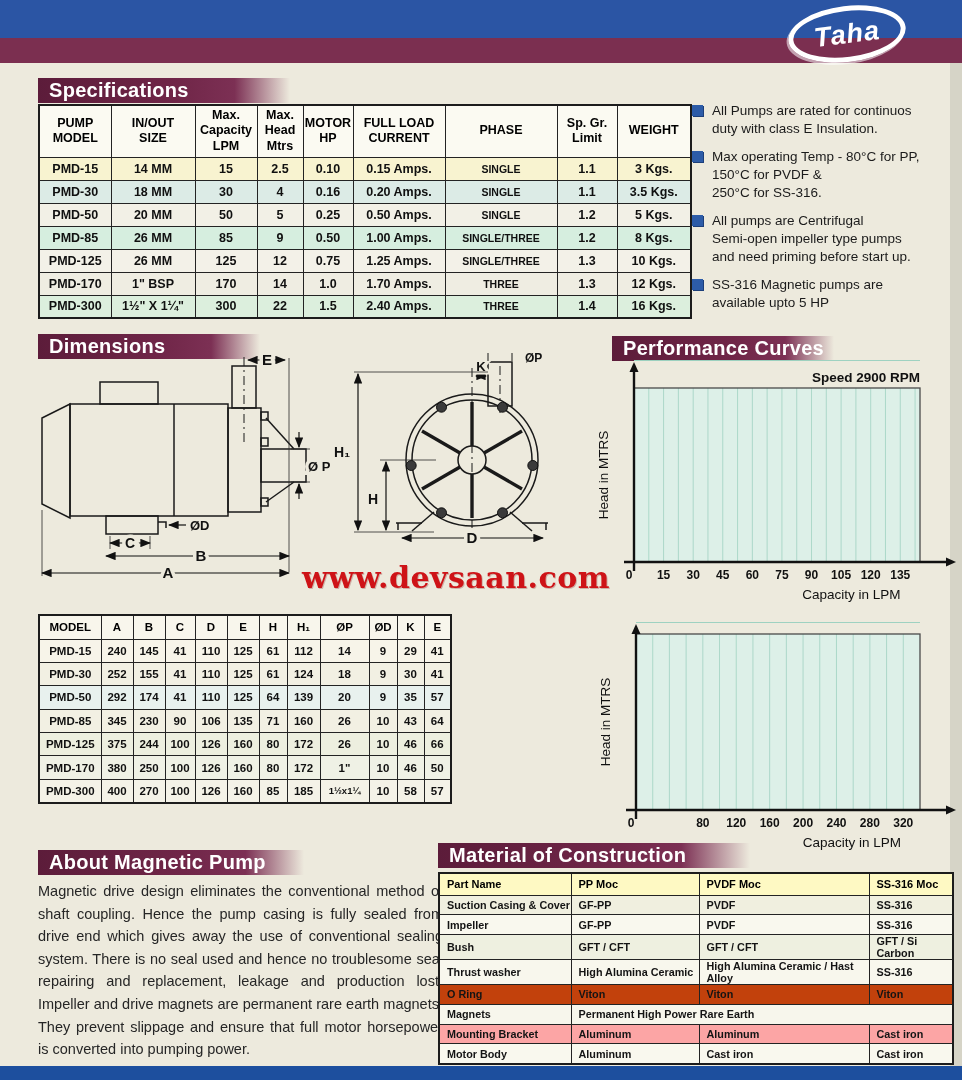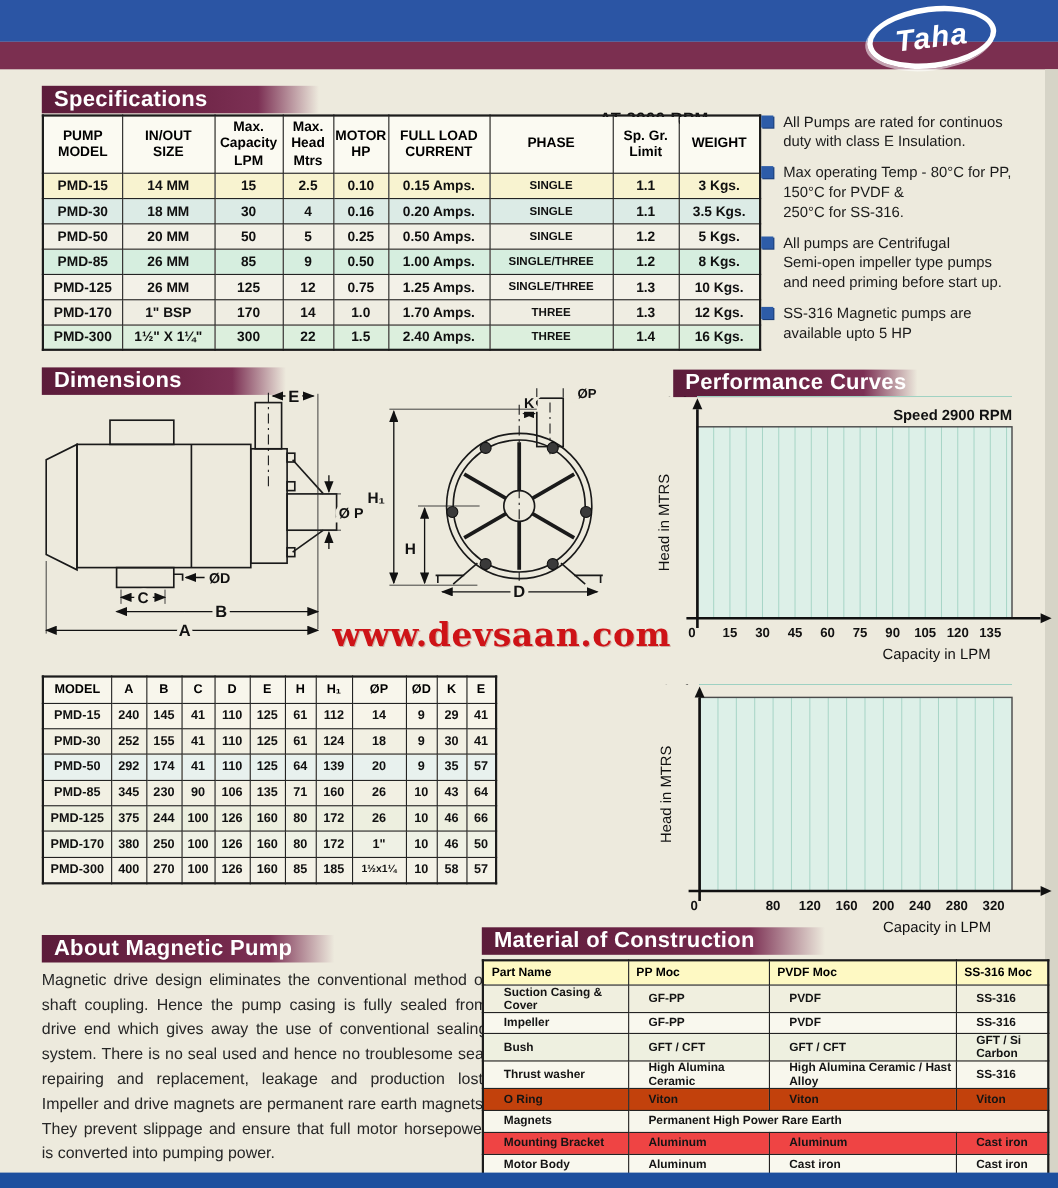--- a/index.html
+++ b/index.html
@@ -53,21 +53,21 @@
   #dim-table-host th { height:24px; font-size:11.5px; font-weight:bold; background:#f8f6ec; }
   #dim-table-host td { height:23.4px; font-size:11.5px; font-weight:bold; color:#101010; }
   #dim-table-host td.small { font-size:9.5px; }
 
   .about-text { position:absolute; left:38px; top:880px; width:405px;
           font-size:14.5px; line-height:1.56; color:#262626; text-align:justify; }
 
   #mat-table-host { position:absolute; left:438px; top:872px; }
   #mat-table-host table { width:514px; border:2.2px solid #1c1c1c; }
   #mat-table-host th { height:22px; font-size:11px; font-weight:bold; text-align:left; padding-left:7px; background:#fef9c3; }
-  #mat-table-host td { height:19.8px; font-size:10.8px; font-weight:bold; text-align:left; padding-left:18px; color:#141414; }
+  #mat-table-host td { height:19.8px; font-size:10.8px; font-weight:bold; text-align:left; padding-left:7px; color:#141414; }
 
   .chart-svg { position:absolute; }
   .tick-label { font-size:12px; font-weight:bold; fill:#111; font-family:"Liberation Sans",sans-serif; }
   .axis-label { font-size:13.5px; fill:#111; font-family:"Liberation Sans",sans-serif; }
   .curve-label { font-size:10.5px; font-weight:bold; fill:#1d1d1d; font-family:"Liberation Sans",sans-serif; }
 </style>
 </head>
 <body>
 
 <div id="canvas">
@@ -603,21 +603,21 @@
           <tr style="background: #c2410c;">
             <td class="c0">O Ring</td>
             <td class="c1">Viton</td>
             <td class="c2">Viton</td>
             <td class="c3">Viton</td>
           </tr>
           <tr style="background: rgb(247, 246, 236);">
             <td class="c0">Magnets</td>
             <td class="c1" colspan="3">Permanent  High  Power  Rare  Earth</td>
           </tr>
-          <tr style="background: #ef4444;">
+          <tr style="background: #fca5a5;">
             <td class="c0">Mounting Bracket</td>
             <td class="c1">Aluminum</td>
             <td class="c2">Aluminum</td>
             <td class="c3">Cast iron</td>
           </tr>
           <tr style="background: rgb(249, 248, 238);">
             <td class="c0">Motor Body</td>
             <td class="c1">Aluminum</td>
             <td class="c2">Cast iron</td>
             <td class="c3">Cast iron</td>

